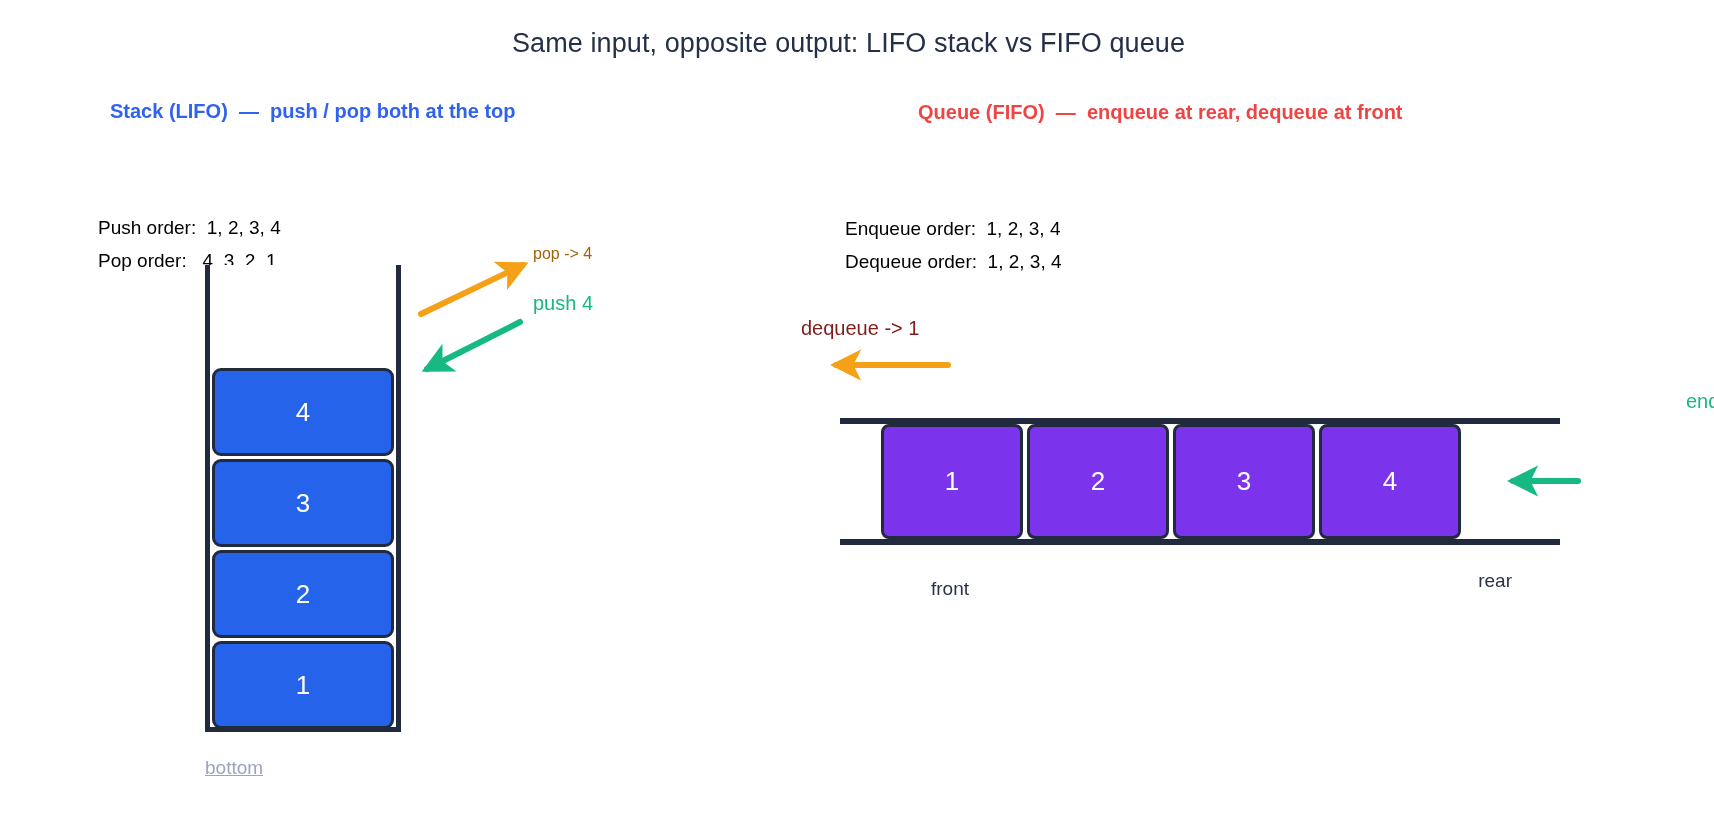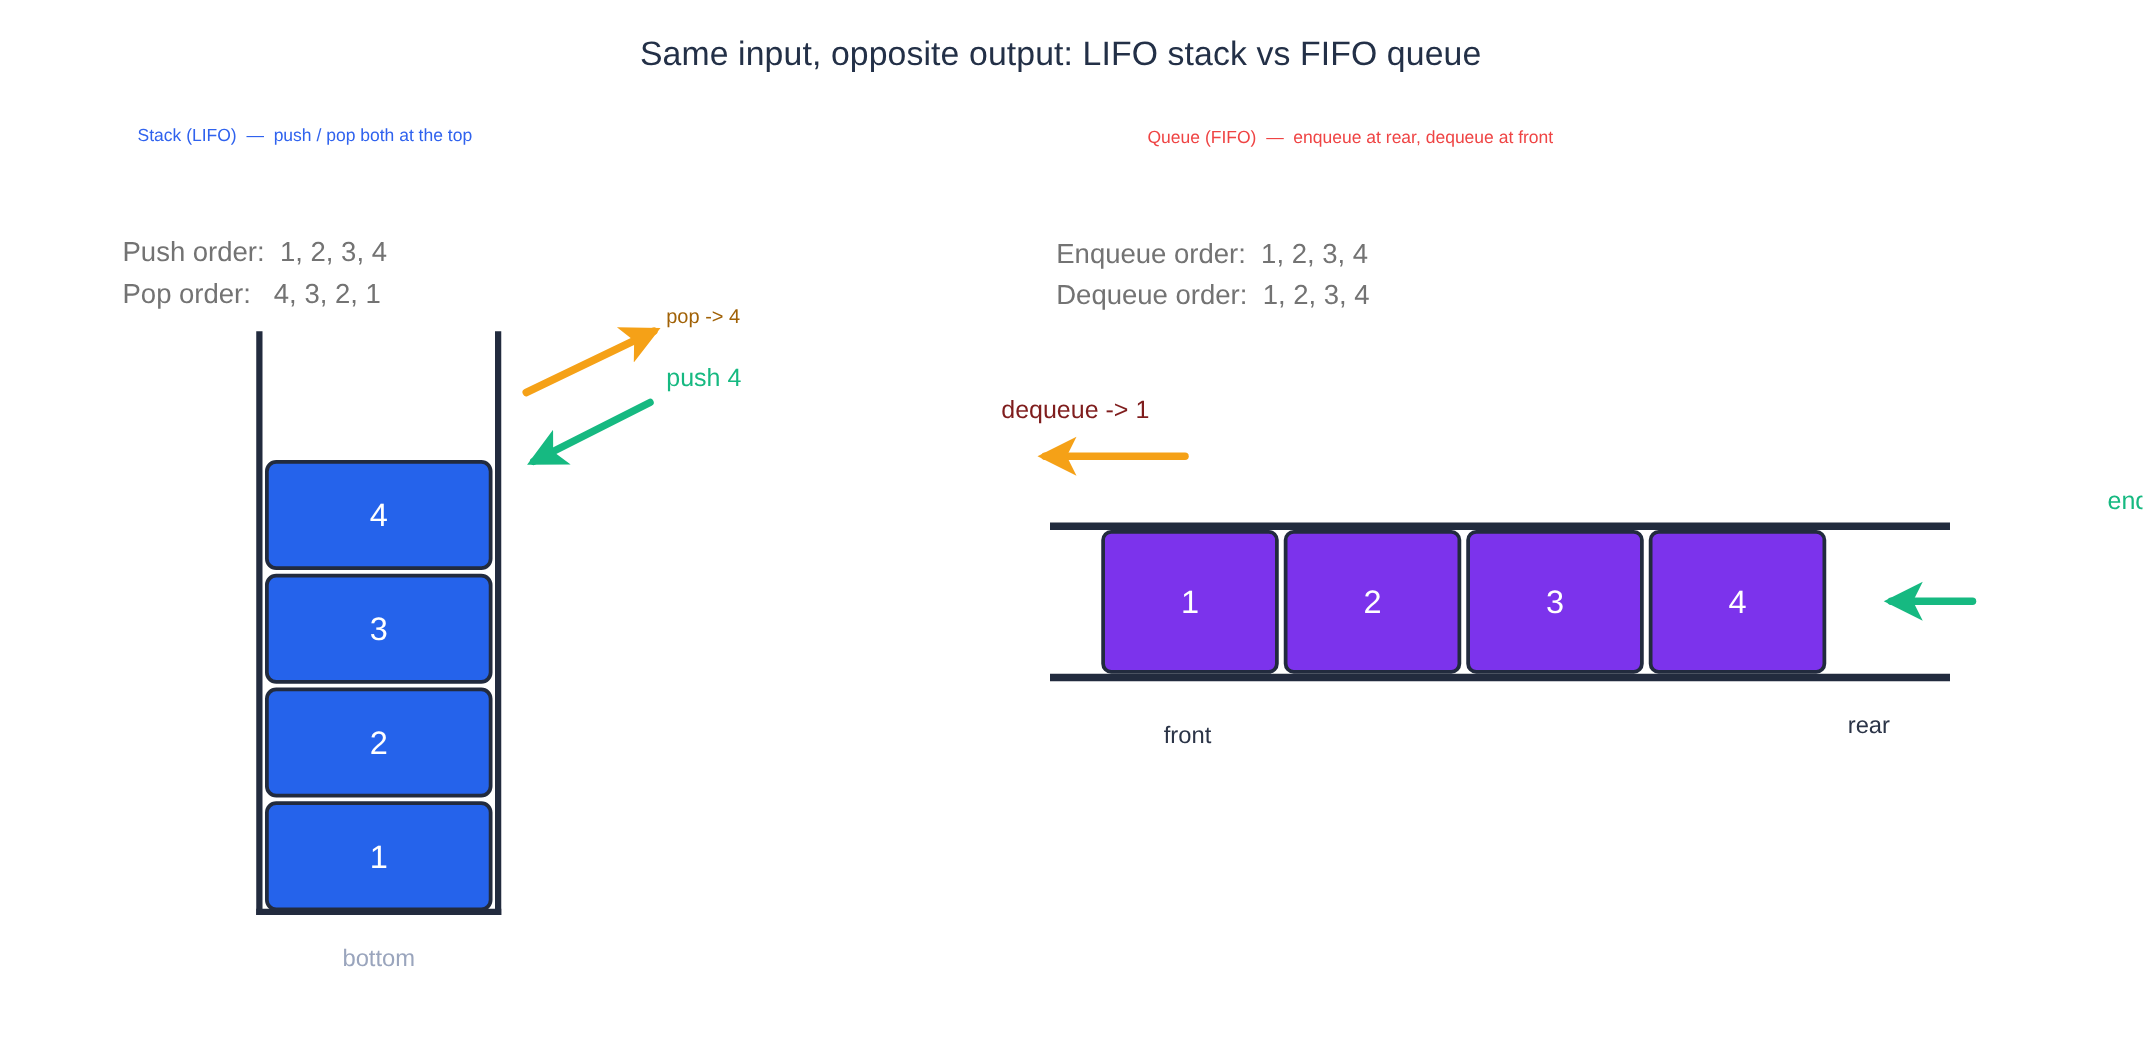--- a/index.html
+++ b/index.html
@@ -28,31 +28,33 @@
     left: 0; top: 28px;
     width: 1697px;
     text-align: center;
     font-size: 27px;
     color: #233047;
     letter-spacing: 0.1px;
   }
 
   
   .panel-heading {
-    font-size: 14px;
+    font-size: 20px;
     white-space: pre;
+    font-weight: bold;
   }
   #stack-heading { left: 110px; top: 100px; color: #2f62ee; }
   #queue-heading { left: 918px; top: 101px; color: #ef4444; }
 
   
   .order-line {
-    font-size: 22px;
-    color: #737373;
+    font-size: 19px;
+    color: #000000;
     white-space: pre;
+    margin-top: 28px;
   }
   #stack-push-order { left: 98px; top: 189px; }
   #stack-pop-order  { left: 98px; top: 222px; }
   #queue-enq-order  { left: 845px; top: 190px; }
   #queue-deq-order  { left: 845px; top: 223px; }
 
   
   #stack-container {
     left: 205px;
     top: 265px;
@@ -81,23 +83,24 @@
     display: flex;
     align-items: center;
     justify-content: center;
     color: #ffffff;
     font-size: 26px;
   }
   #stack-bottom-label {
     left: 205px;
     top: 757px;
     width: 196px;
-    text-align: center;
+    text-align: left;
     font-size: 19px;
     color: #9aa5bd;
+    text-decoration: underline;
   }
 
   
   #pop-label {
     left: 533px; top: 245px;
     font-size: 16px; color: #a16207; white-space: pre;
   }
   #push-label {
     left: 533px; top: 292px;
     font-size: 20px; color: #16b981; white-space: pre;

